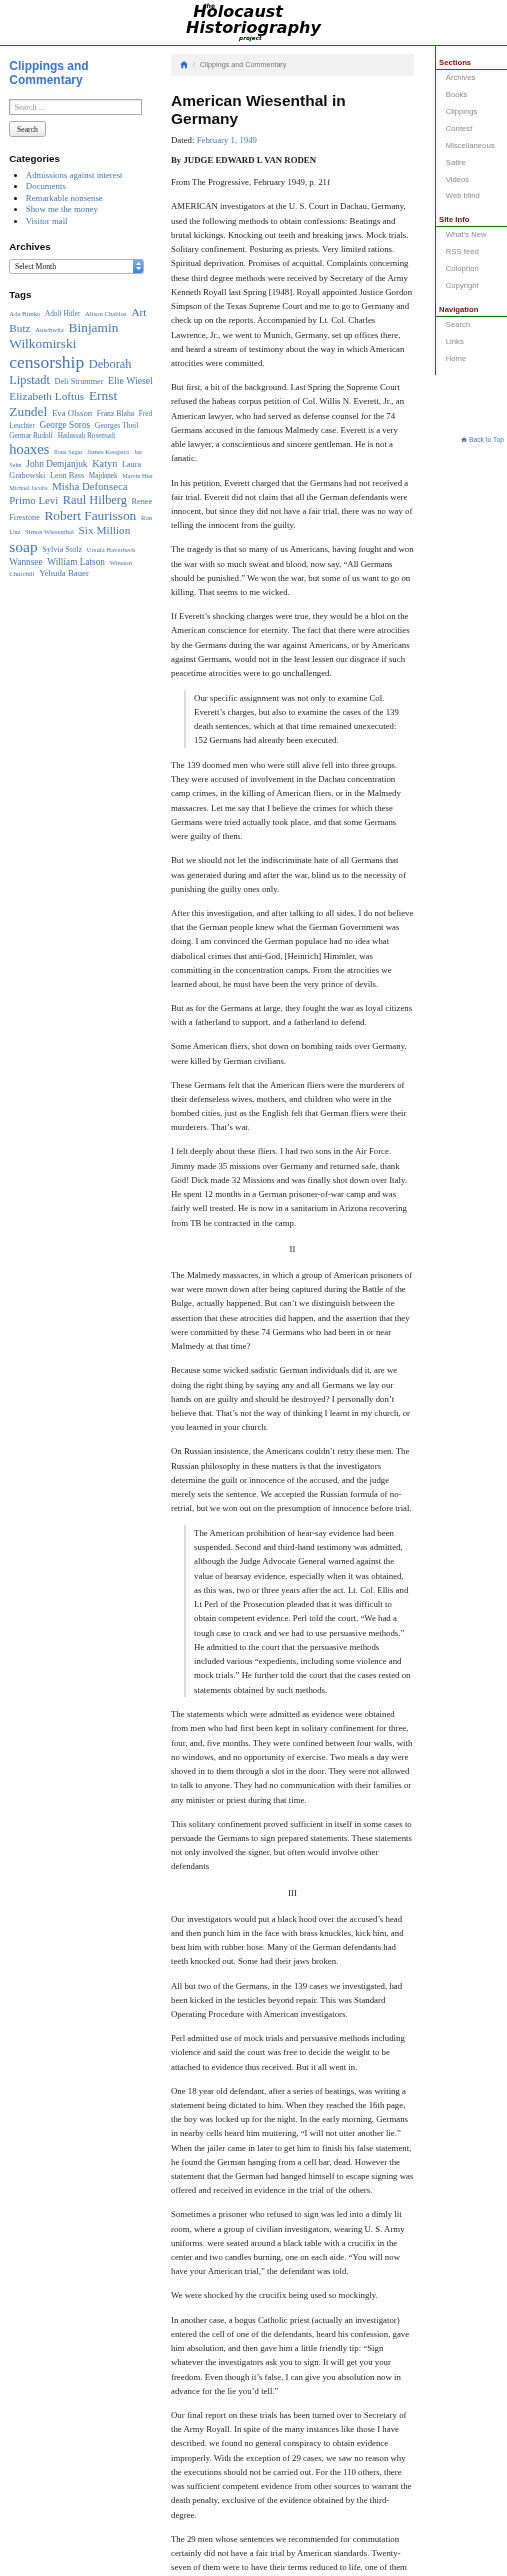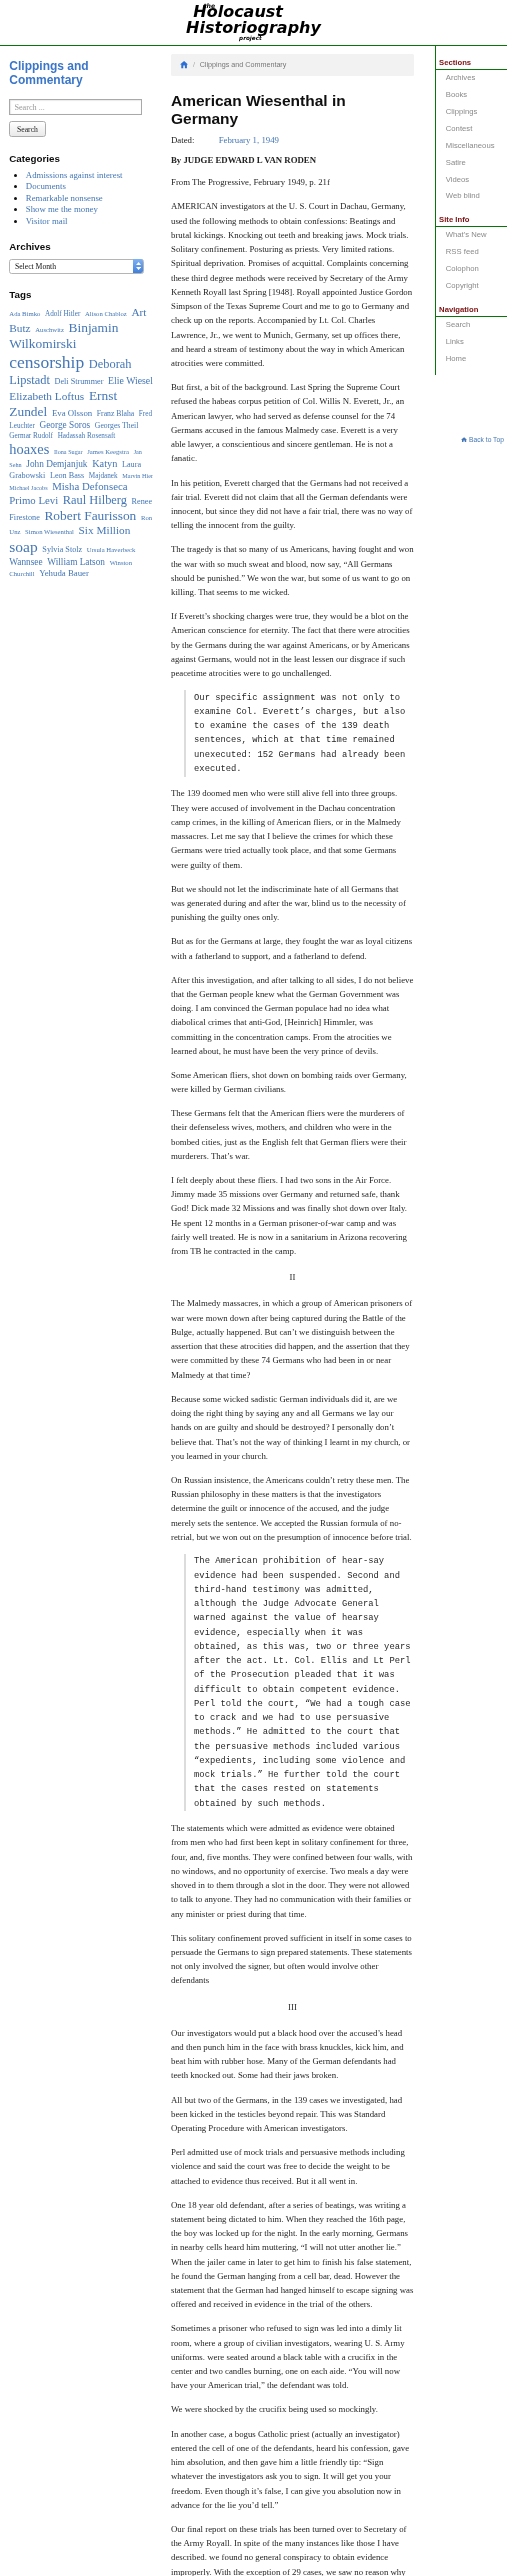--- a/index.html
+++ b/index.html
@@ -51,26 +51,26 @@
   .sr-heading { font:700 7.7px "Liberation Sans",sans-serif; color:#7b1010; margin:8.2px 0 0;
                 padding:1.5px 0 2.1px 3.1px; border-bottom:0.5px solid #077507; }
   .sr-item { display:block; font:7.7px/2.2 "Liberation Sans",sans-serif; color:#8a8a8a; padding-left:9.8px; }
 
   
   .breadcrumb { background:#f2f2f2; border-radius:1.5px; padding:6.7px 9.3px; display:flex;
                 align-items:center; gap:4.6px; font:7.2px "Liberation Sans",sans-serif; color:#777; }
   .breadcrumb .sep { color:#aaa; }
   .article-title { font:700 15.5px "Liberation Sans",sans-serif; color:#0f0f0f; margin:15.5px 0 5.2px; }
   .dated { font-size:8.8px; margin:7.2px 0; color:#222; }
-  .dated a { color:#4577b5;margin-left:22px; }
+  .dated a { color:#4577b5; }
   .byline { font-size:8.8px; font-weight:600; margin:10.3px 0; color:#222; }
   .article-body p { font-size:8.8px; line-height:1.62; margin:9.8px 0; color:#262626; }
   .article-body blockquote { margin:9.8px 0 9.8px 13.4px; padding:0.5px 3.1px 0.5px 7.7px;
                              border-left:2.6px solid #dcdcdc; }
-  .article-body blockquote .bq-text { display:block; font-size:8.8px; line-height:1.62; color:#262626;font-family:Liberation Mono, monospace; }
+  .article-body blockquote .bq-text { display:block; font-size:8.8px; line-height:1.62; color:#262626; }
   .article-body h2.section-num { text-align:center; font:8.8px "Liberation Serif",serif;
                                  font-weight:400; margin:14px 0; color:#262626; }
 
   
   .back-to-top { position:absolute; top:436px; right:3.1px; font:6.7px "Liberation Sans",sans-serif;
                  color:#4577b5; display:flex; align-items:center; gap:2.1px; }
 </style>
 </head>
 <body>
 
@@ -149,22 +149,22 @@
         <p>AMERICAN investigators at the U. S. Court in Dachau, Germany, used the following methods to obtain confessions: Beatings and brutal kickings. Knocking out teeth and breaking jaws. Mock trials. Solitary confinement. Posturing as priests. Very limited rations. Spiritual deprivation. Promises of acquittal. Complaints concerning these third degree methods were received by Secretary of the Army Kenneth Royall last Spring [1948]. Royall appointed Justice Gordon Simpson of the Texas Supreme Court and me to go to Germany and check up on the reports. Accompanied by Lt. Col. Charles Lawrence, Jr., we went to Munich, Germany, set up offices there, and heard a stream of testimony about the way in which American atrocities were committed.</p>
         <p>But first, a bit of the background. Last Spring the Supreme Court refused the habeas corpus petition of Col. Willis N. Everett, Jr., an American lawyer, who had served as defense counsel for the 74 Germans accused in the famous Malmedy case. Everett is a very able lawyer, a conscientious and sincere gentleman. He is not a fanatic.</p>
         <p>In his petition, Everett charged that the Germans had not received a fair trial. Everett did not claim that all the German defendants were innocent, but since they did not have a fair trial, there was no way of telling the innocent from the guilty.</p>
         <p>The tragedy is that so many of us Americans, having fought and won the war with so much sweat and blood, now say, “All Germans should be punished.” We won the war, but some of us want to go on killing. That seems to me wicked.</p>
         <p>If Everett’s shocking charges were true, they would be a blot on the American conscience for eternity. The fact that there were atrocities by the Germans during the war against Americans, or by Americans against Germans, would not in the least lessen our disgrace if such peacetime atrocities were to go unchallenged.</p>
         <blockquote>
           <span class="bq-text">Our specific assignment was not only to examine Col. Everett’s charges, but also to examine the cases of the 139 death sentences, which at that time remained unexecuted: 152 Germans had already been executed.</span>
         </blockquote>
         <p>The 139 doomed men who were still alive fell into three groups. They were accused of involvement in the Dachau concentration camp crimes, in the killing of American fliers, or in the Malmedy massacres. Let me say that I believe the crimes for which these Germans were tried actually took place, and that some Germans were guilty of them.</p>
         <p>But we should not let the indiscriminate hate of all Germans that was generated during and after the war, blind us to the necessity of punishing the guilty ones only.</p>
+        <p>After this investigation, and after talking to all sides, I do not believe that the German people knew what the German Government was doing. I am convinced the German populace had no idea what diabolical crimes that anti-God, [Heinrich] Himmler, was committing in the concentration camps. From the atrocities we learned about, he must have been the very prince of devils.</p>
         <p>But as for the Germans at large, they fought the war as loyal citizens with a fatherland to support, and a fatherland to defend.</p>
-        <p>After this investigation, and after talking to all sides, I do not believe that the German people knew what the German Government was doing. I am convinced the German populace had no idea what diabolical crimes that anti-God, [Heinrich] Himmler, was committing in the concentration camps. From the atrocities we learned about, he must have been the very prince of devils.</p>
         <p>Some American fliers, shot down on bombing raids over Germany, were killed by German civilians.</p>
         <p>These Germans felt that the American fliers were the murderers of their defenseless wives, mothers, and children who were in the bombed cities, just as the English felt that German fliers were their murderers. That’s war.</p>
         <p>I felt deeply about these fliers. I had two sons in the Air Force. Jimmy made 35 missions over Germany and returned safe, thank God! Dick made 32 Missions and was finally shot down over Italy. He spent 12 months in a German prisoner-of-war camp and was fairly well treated. He is now in a sanitarium in Arizona recovering from TB he contracted in the camp.</p>
         <h2 class="section-num">II</h2>
         <p>The Malmedy massacres, in which a group of American prisoners of war were mown down after being captured during the Battle of the Bulge, actually happened. But can’t we distinguish between the assertion that these atrocities did happen, and the assertion that they were committed by these 74 Germans who had been in or near Malmedy at that time?</p>
         <p>Because some wicked sadistic German individuals did it, are we doing the right thing by saying any and all Germans we lay our hands on are guilty and should be destroyed? I personally don’t believe that. That’s not the way of thinking I learnt in my church, or you learned in your church.</p>
         <p>On Russian insistence, the Americans couldn’t retry these men. The Russian philosophy in these matters is that the investigators determine the guilt or innocence of the accused, and the judge merely sets the sentence. We accepted the Russian formula of no-retrial, but we won out on the presumption of innocence before trial.</p>
         <blockquote>
           <span class="bq-text">The American prohibition of hear-say evidence had been suspended. Second and third-hand testimony was admitted, although the Judge Advocate General warned against the value of hearsay evidence, especially when it was obtained, as this was, two or three years after the act. Lt. Col. Ellis and Lt Perl of the Prosecution pleaded that it was difficult to obtain competent evidence. Perl told the court, “We had a tough case to crack and we had to use persuasive methods.” He admitted to the court that the persuasive methods included various “expedients, including some violence and mock trials.” He further told the court that the cases rested on statements obtained by such methods.</span>
         </blockquote>

